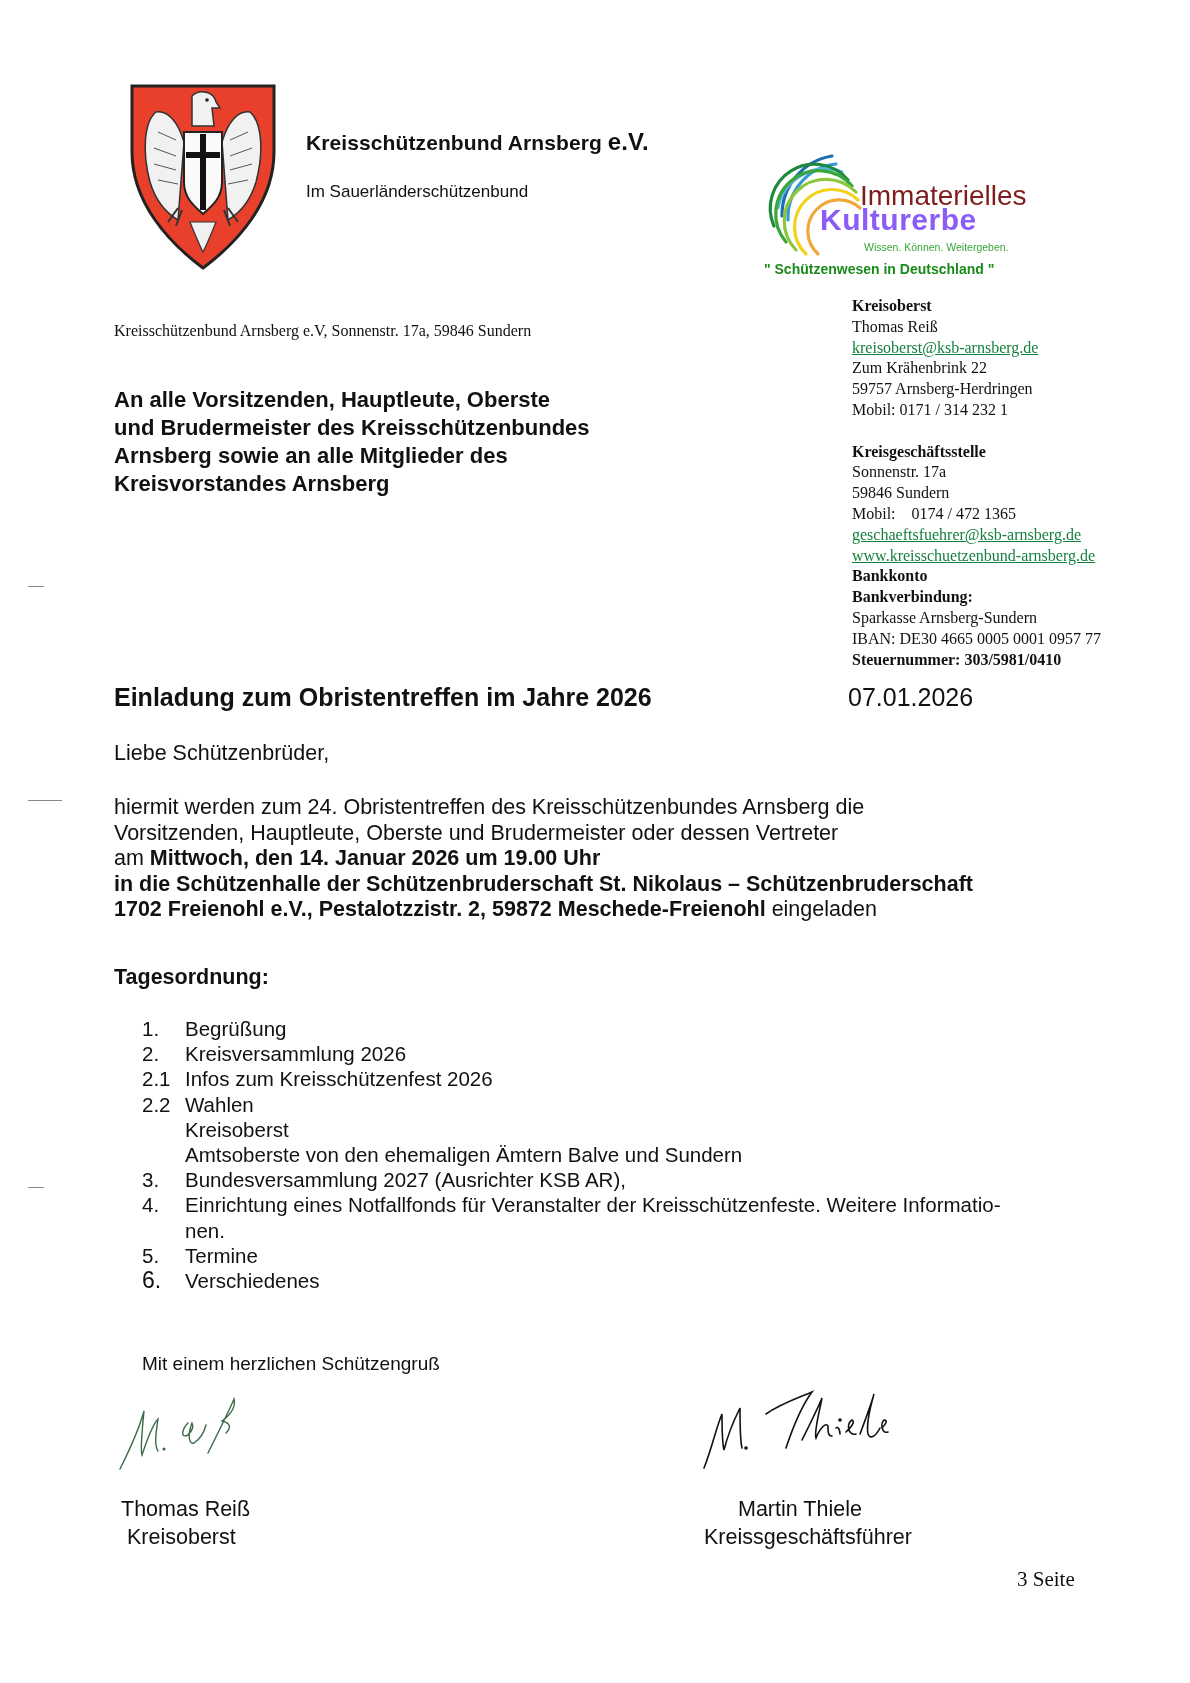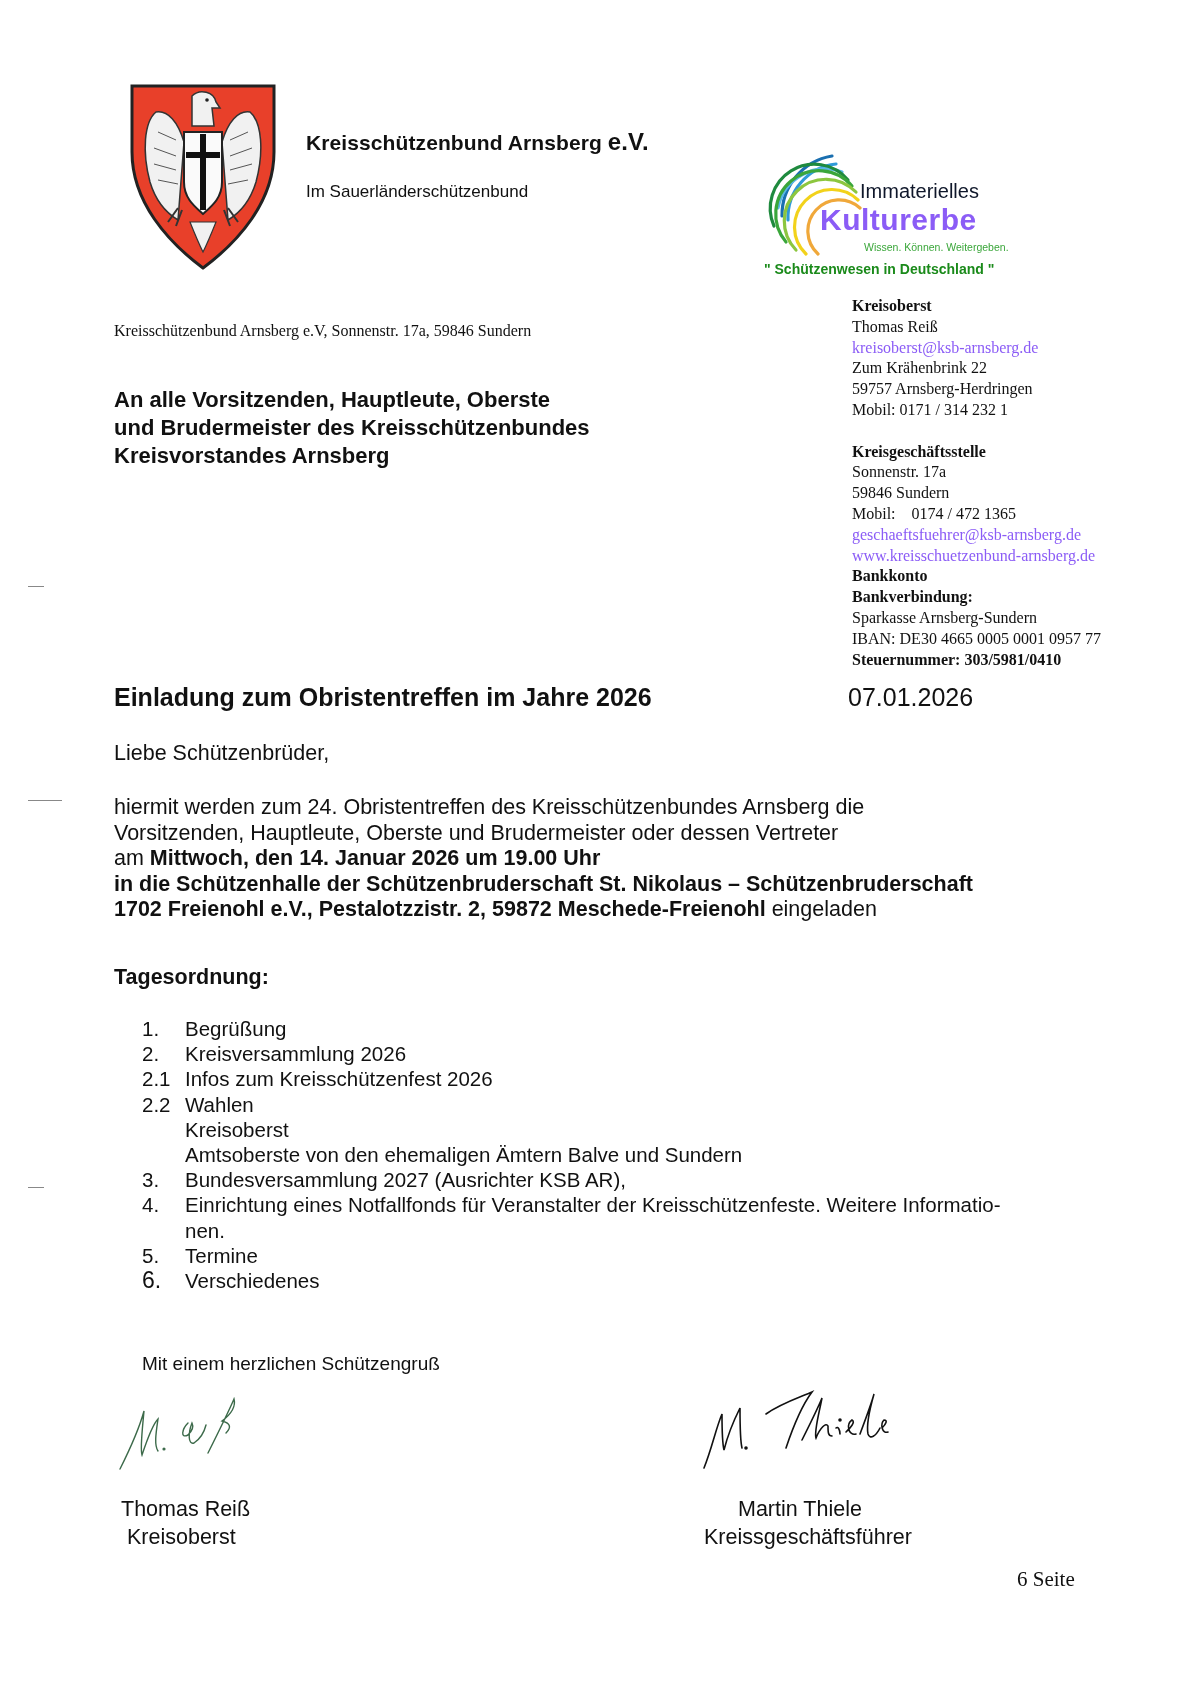--- a/index.html
+++ b/index.html
@@ -11,36 +11,36 @@
   
   #crest { left: 128px; top: 82px; width: 150px; height: 190px; }
 
   
   #org-name { left: 306px; top: 128px; font-size: 21px; font-weight: bold; letter-spacing: 0.1px; }
   #org-name .ev { font-size: 24px; }
   #org-sub { left: 306px; top: 166px; font-size: 17px; margin-top: 16px; }
 
   
   #kult-logo { left: 762px; top: 146px; width: 280px; height: 115px; }
-  #kult-line1 { left: 860px; top: 180px; font-size: 20px; color: #0f172a; }
+  #kult-line1 { left: 860px; top: 180px; font-size: 28px; color: #7f1d1d; }
   #kult-line2 { left: 820px; top: 203px; font-size: 30px; color: #8b5cf6; font-weight: bold; letter-spacing: 0.5px; }
   #kult-line3 { left: 864px; top: 241px; font-size: 10.5px; color: #3aa63a; }
   #kult-quote { left: 764px; top: 261px; font-size: 14px; color: #1a8a1a; font-weight: bold; }
 
   
   #sender-line { left: 114px; top: 322px; font-size: 16px; }
 
   
   #recipient { left: 114px; top: 386px; font-size: 22px; font-weight: bold; line-height: 28px; width: 560px; }
 
   
   #contact { left: 852px; top: 296px; font-size: 16px; line-height: 20.8px; width: 320px; }
   #contact .b { font-weight: bold; }
   #contact .bi { font-weight: bold; }
-  #contact a { color: #8b5cf6; }
+  #contact a { color: #15803d; text-decoration: underline; }
   #contact .gap { height: 20.8px; }
 
   
   #subject { left: 114px; top: 683px; font-size: 25px; font-weight: bold; }
   #date { left: 848px; top: 683px; font-size: 25px; }
 
   
   .body-text { font-size: 21.5px; line-height: 25.5px; }
   #greeting { left: 114px; top: 741px; }
   #paragraph { left: 114px; top: 795px; width: 990px; }
@@ -109,20 +109,21 @@
 <div id="kult-line1" class="abs sans">Immaterielles</div>
 <div id="kult-line2" class="abs sans">Kulturerbe</div>
 <div id="kult-line3" class="abs sans">Wissen. Können. Weitergeben.</div>
 <div id="kult-quote" class="abs sans">" Schützenwesen in Deutschland "</div>
 
 <div id="sender-line" class="abs serif">Kreisschützenbund Arnsberg e.V, Sonnenstr. 17a, 59846 Sundern</div>
 
 <div id="recipient" class="abs sans">
   <div>An alle Vorsitzenden, Hauptleute, Oberste</div>
   <div>und Brudermeister des Kreisschützenbundes</div>
+  <div>Arnsberg sowie an alle Mitglieder des</div>
   <div>Kreisvorstandes Arnsberg</div>
 </div>
 
 <div id="contact" class="abs serif">
   <div class="b">Kreisoberst</div>
   <div>Thomas Reiß</div>
   <div><a>kreisoberst@ksb-arnsberg.de</a></div>
   <div>Zum Krähenbrink 22</div>
   <div>59757 Arnsberg-Herdringen</div>
   <div>Mobil: 0171 / 314 232 1</div>
@@ -227,13 +228,13 @@
     <path d="M160 56 C166 40 172 24 174 16 C170 30 166 46 168 56 C170 62 176 58 180 50"></path>
     <path d="M182 50 C186 46 188 42 184 42 C180 46 182 56 188 54"></path>
   </g>
 </svg>
 
 <div id="signer1-name" class="abs sans">Thomas Reiß</div>
 <div id="signer1-role" class="abs sans">Kreisoberst</div>
 <div id="signer2-name" class="abs sans">Martin Thiele</div>
 <div id="signer2-role" class="abs sans">Kreissgeschäftsführer</div>
 
-<div id="page-num" class="abs serif">6 Seite</div>
+<div id="page-num" class="abs serif">3 Seite</div>
 
 </body></html>

